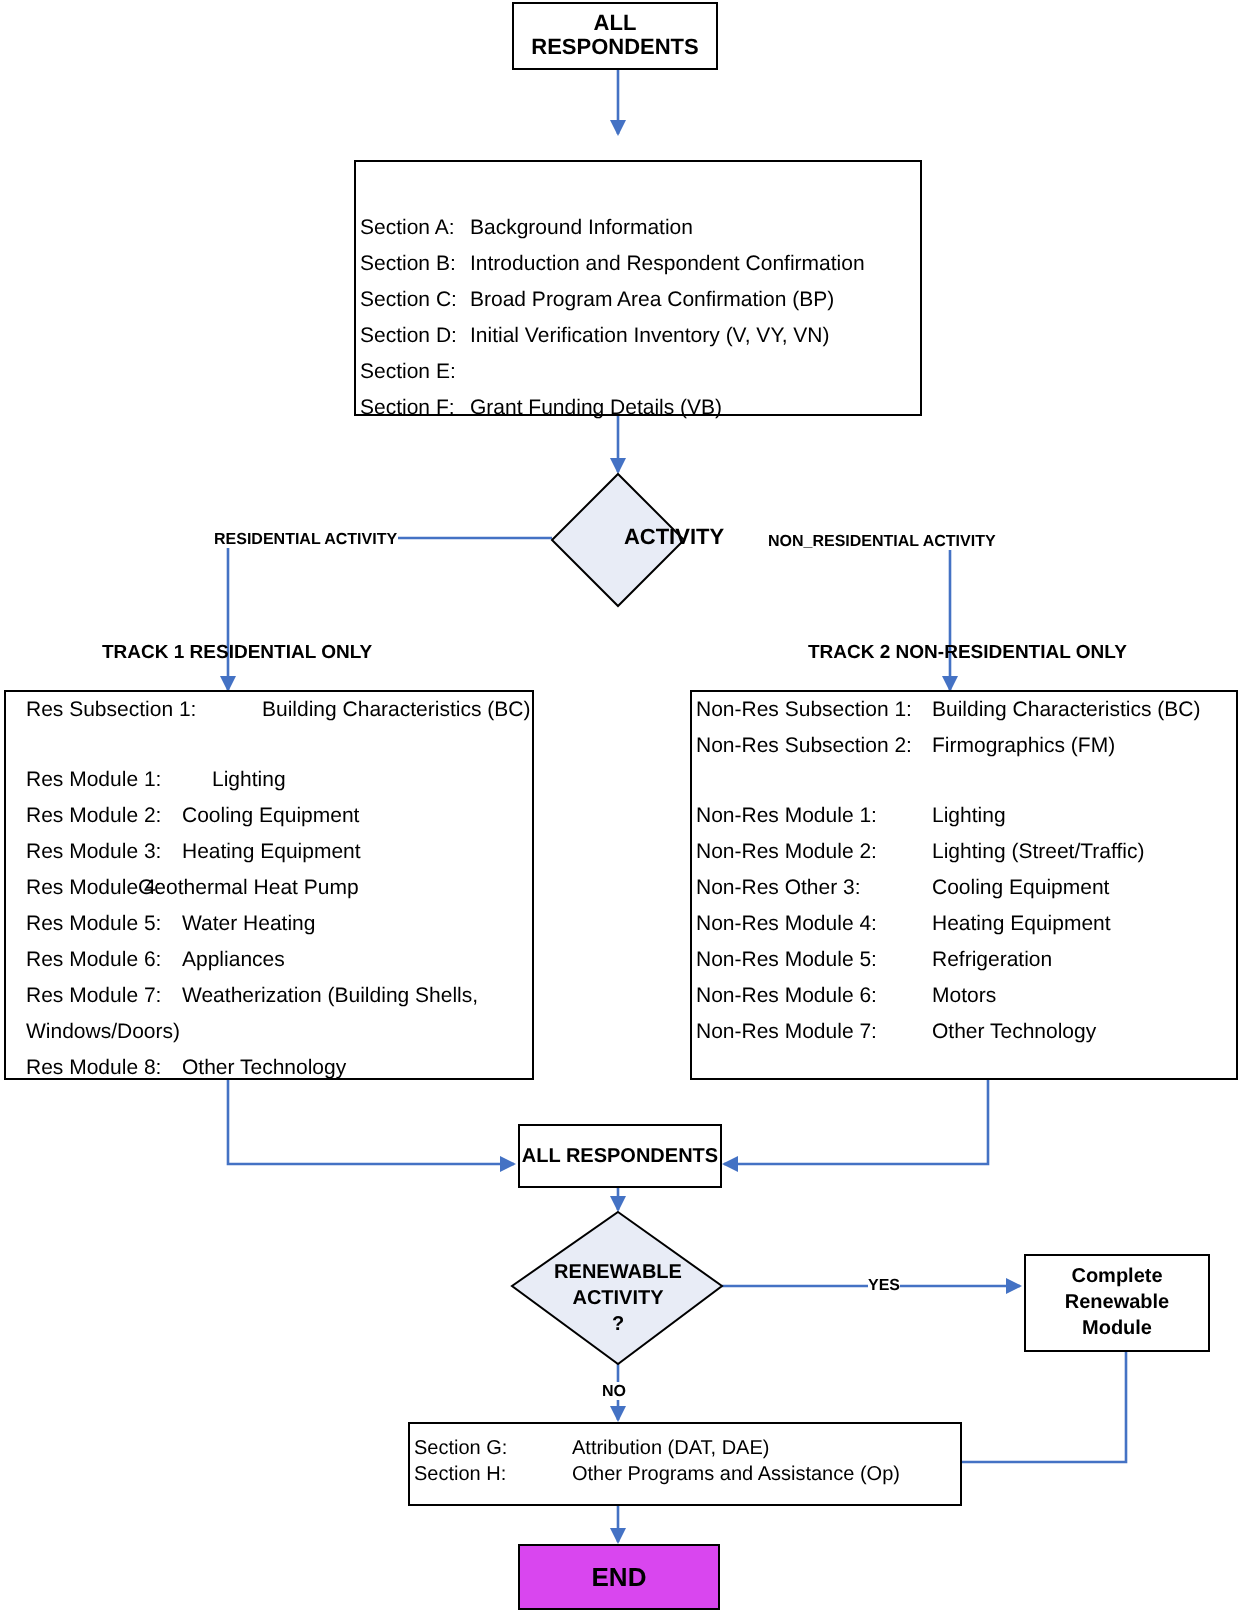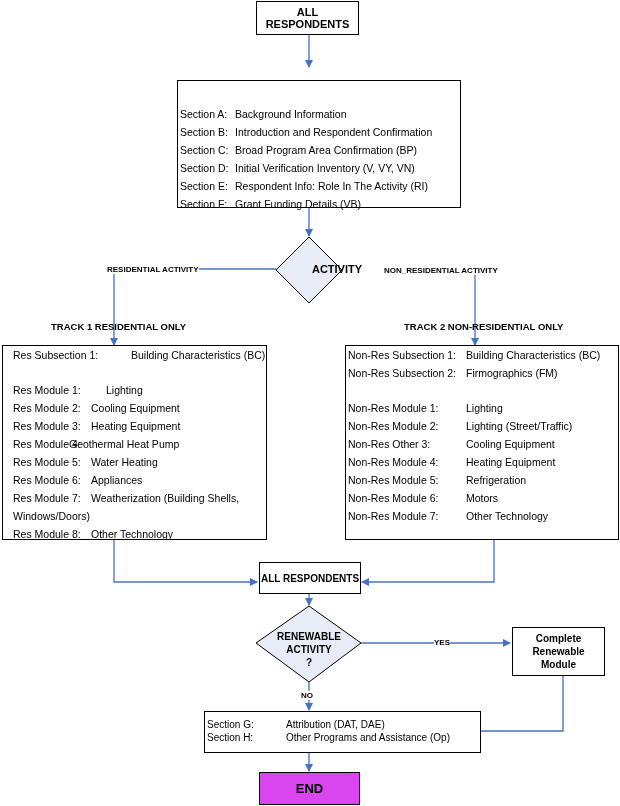--- a/index.html
+++ b/index.html
@@ -55,21 +55,20 @@
   <div class="row">
       <span class="k" style="width:55px">Section C:</span>
       <span>Broad Program Area Confirmation (BP)</span>
     </div>
   <div class="row">
       <span class="k" style="width:55px">Section D:</span>
       <span>Initial Verification Inventory (V, VY, VN)</span>
     </div>
   <div class="row">
       <span class="k" style="width:55px">Section E:</span>
-      <span>Respondent Info:   Role In The Activity (RI)</span>
     </div>
   <div class="row">
       <span class="k" style="width:55px">Section F:</span>
       <span>Grant Funding Details (VB)</span>
     </div>
 </div>
 
 <svg style="position:absolute; left:275px; top:236px;" width="124" height="68">
   <polygon points="34,1 67,34 34,67 1,34" fill="#e8ecf6" stroke="#000" stroke-width="1"></polygon>
 </svg>

